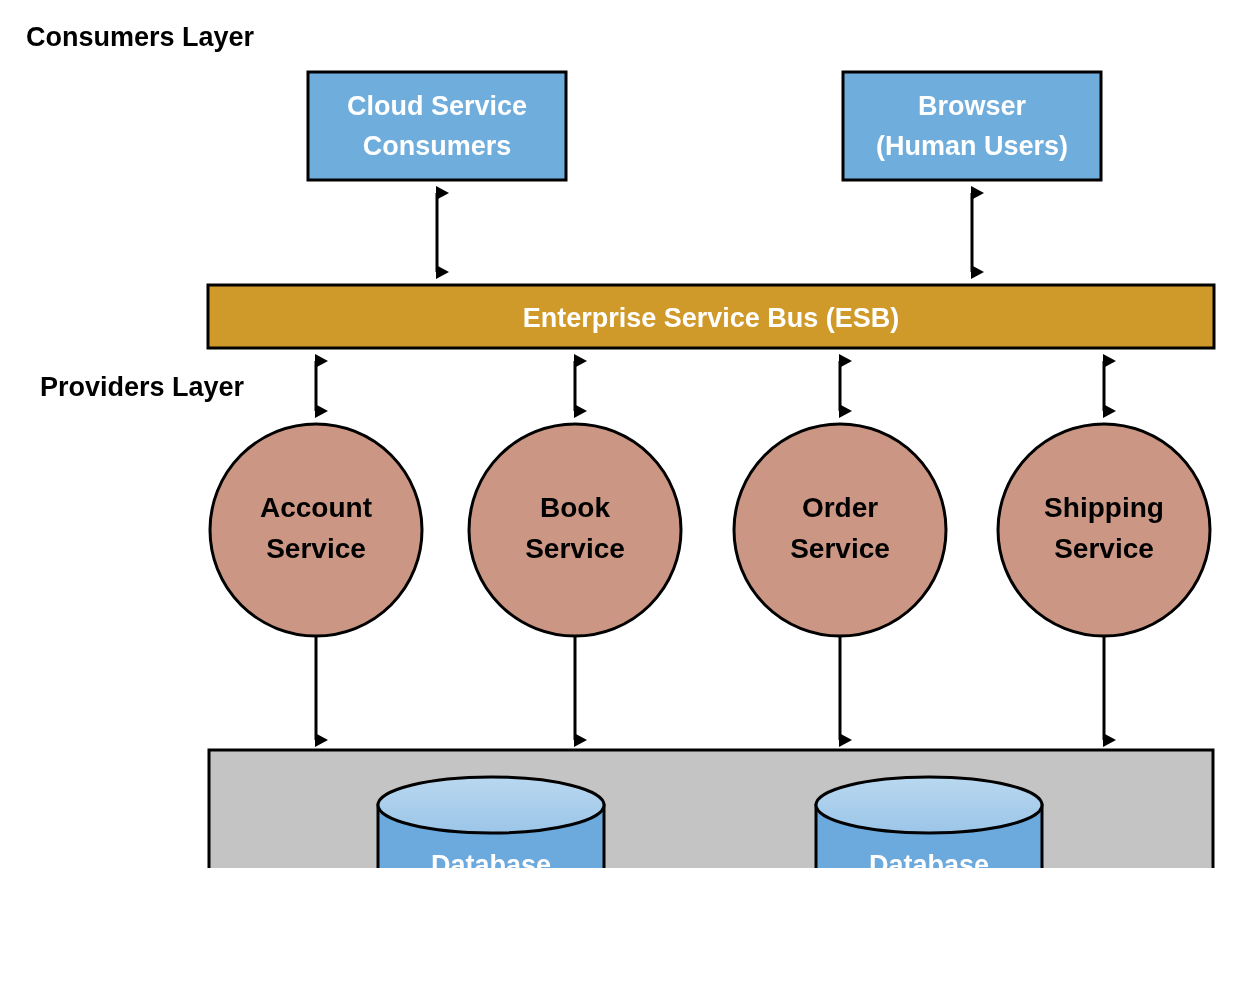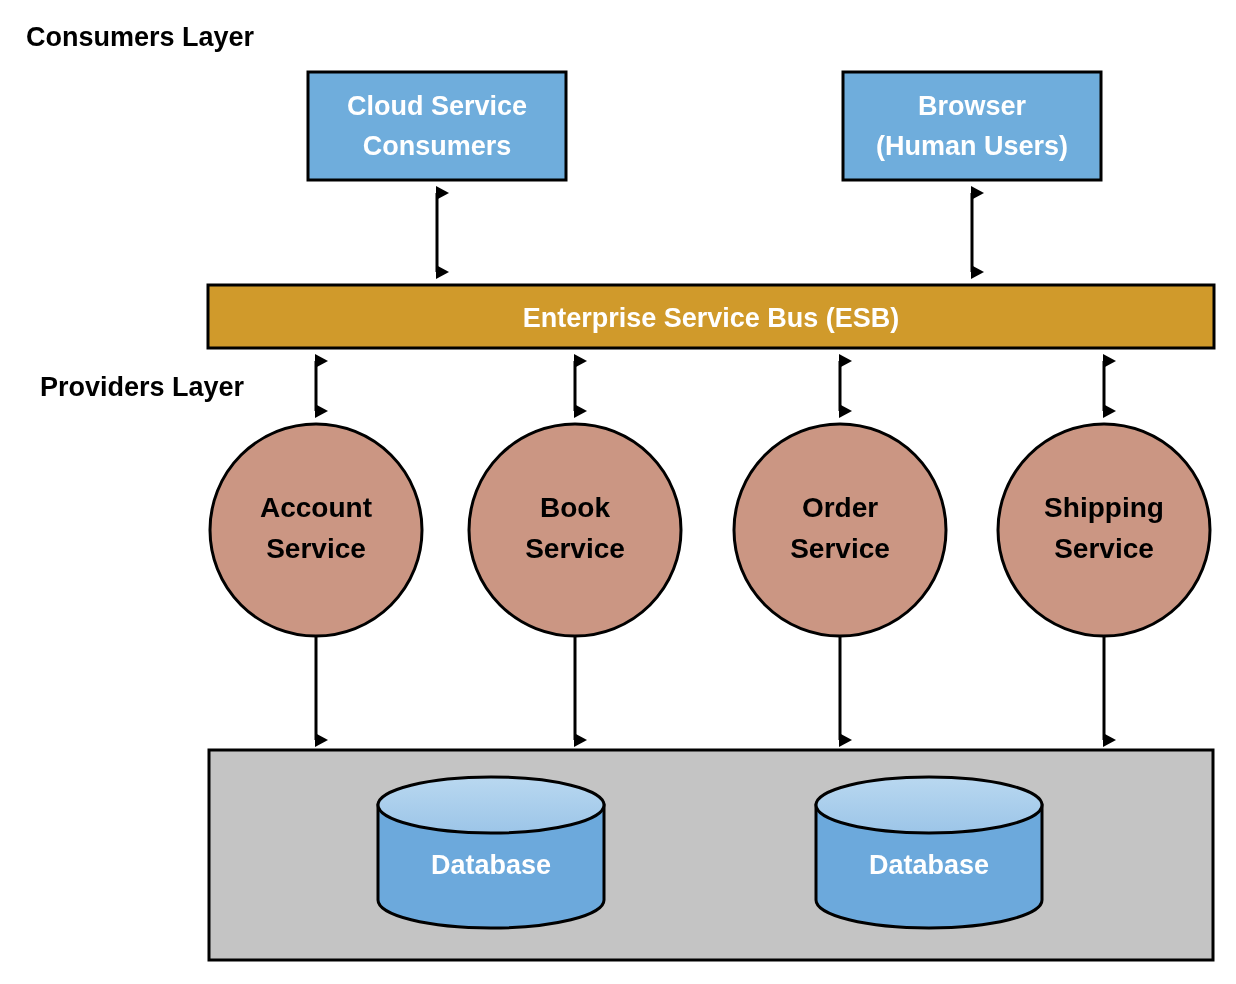--- a/index.html
+++ b/index.html
@@ -6,21 +6,21 @@
     margin: 0;
     padding: 0;
     background: #ffffff;
   }
   body {
     font-family: "Liberation Sans", sans-serif;
   }
   #diagram-root {
     position: relative;
     width: 1236px;
-    height: 984px;
+    height: 868px;
     background: #ffffff;
     overflow: hidden;
   }
   svg.diagram-canvas {
     position: absolute;
     left: 0;
     top: 0;
     width: 1236px;
     height: 984px;
   }

